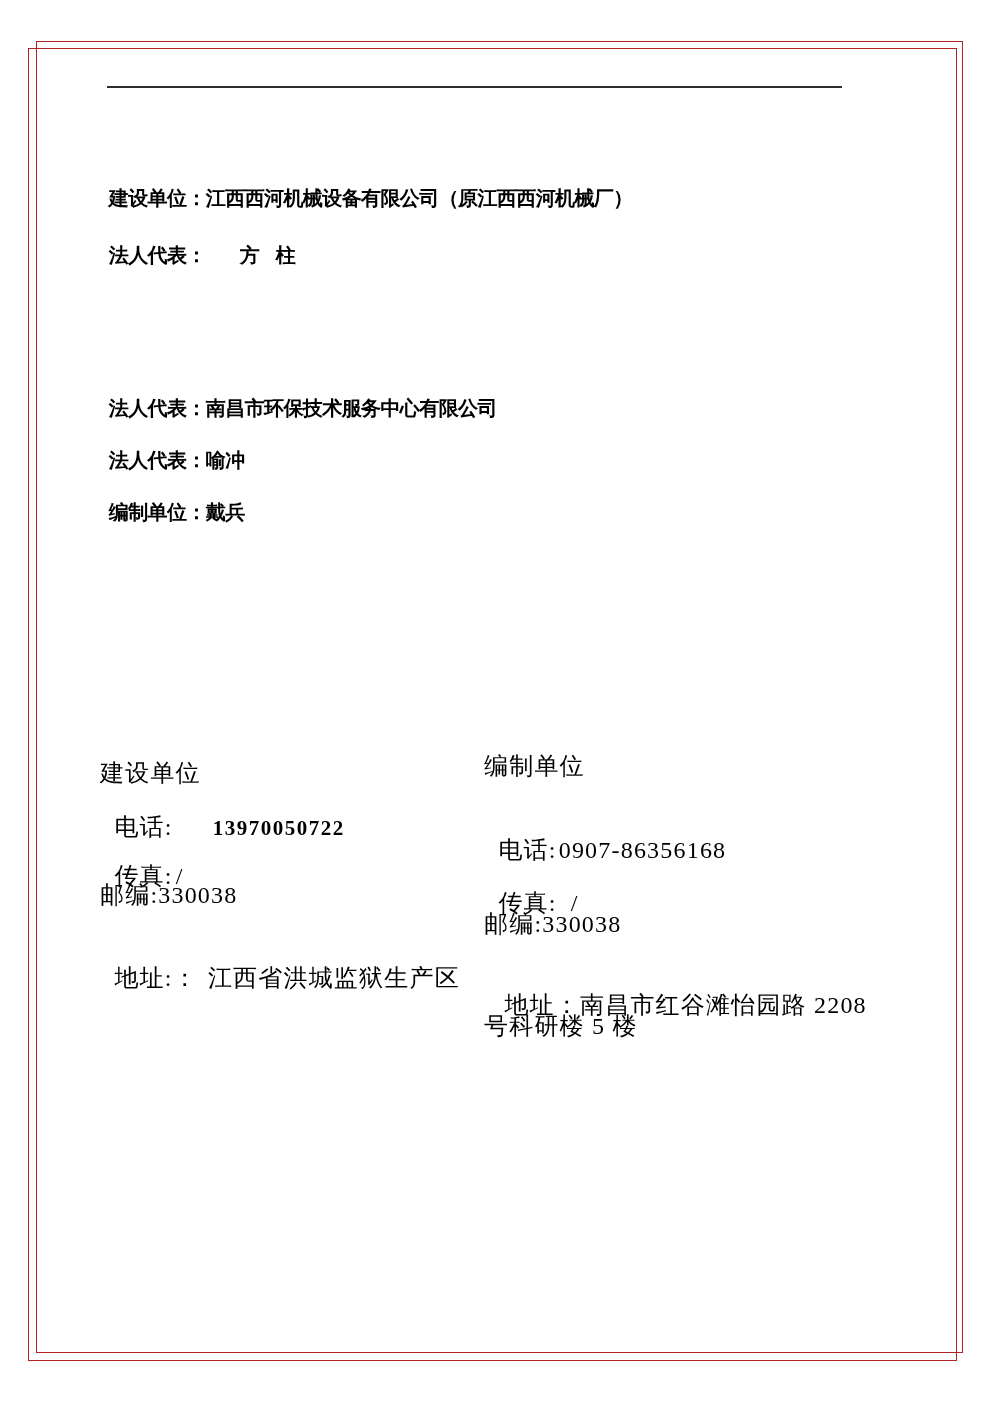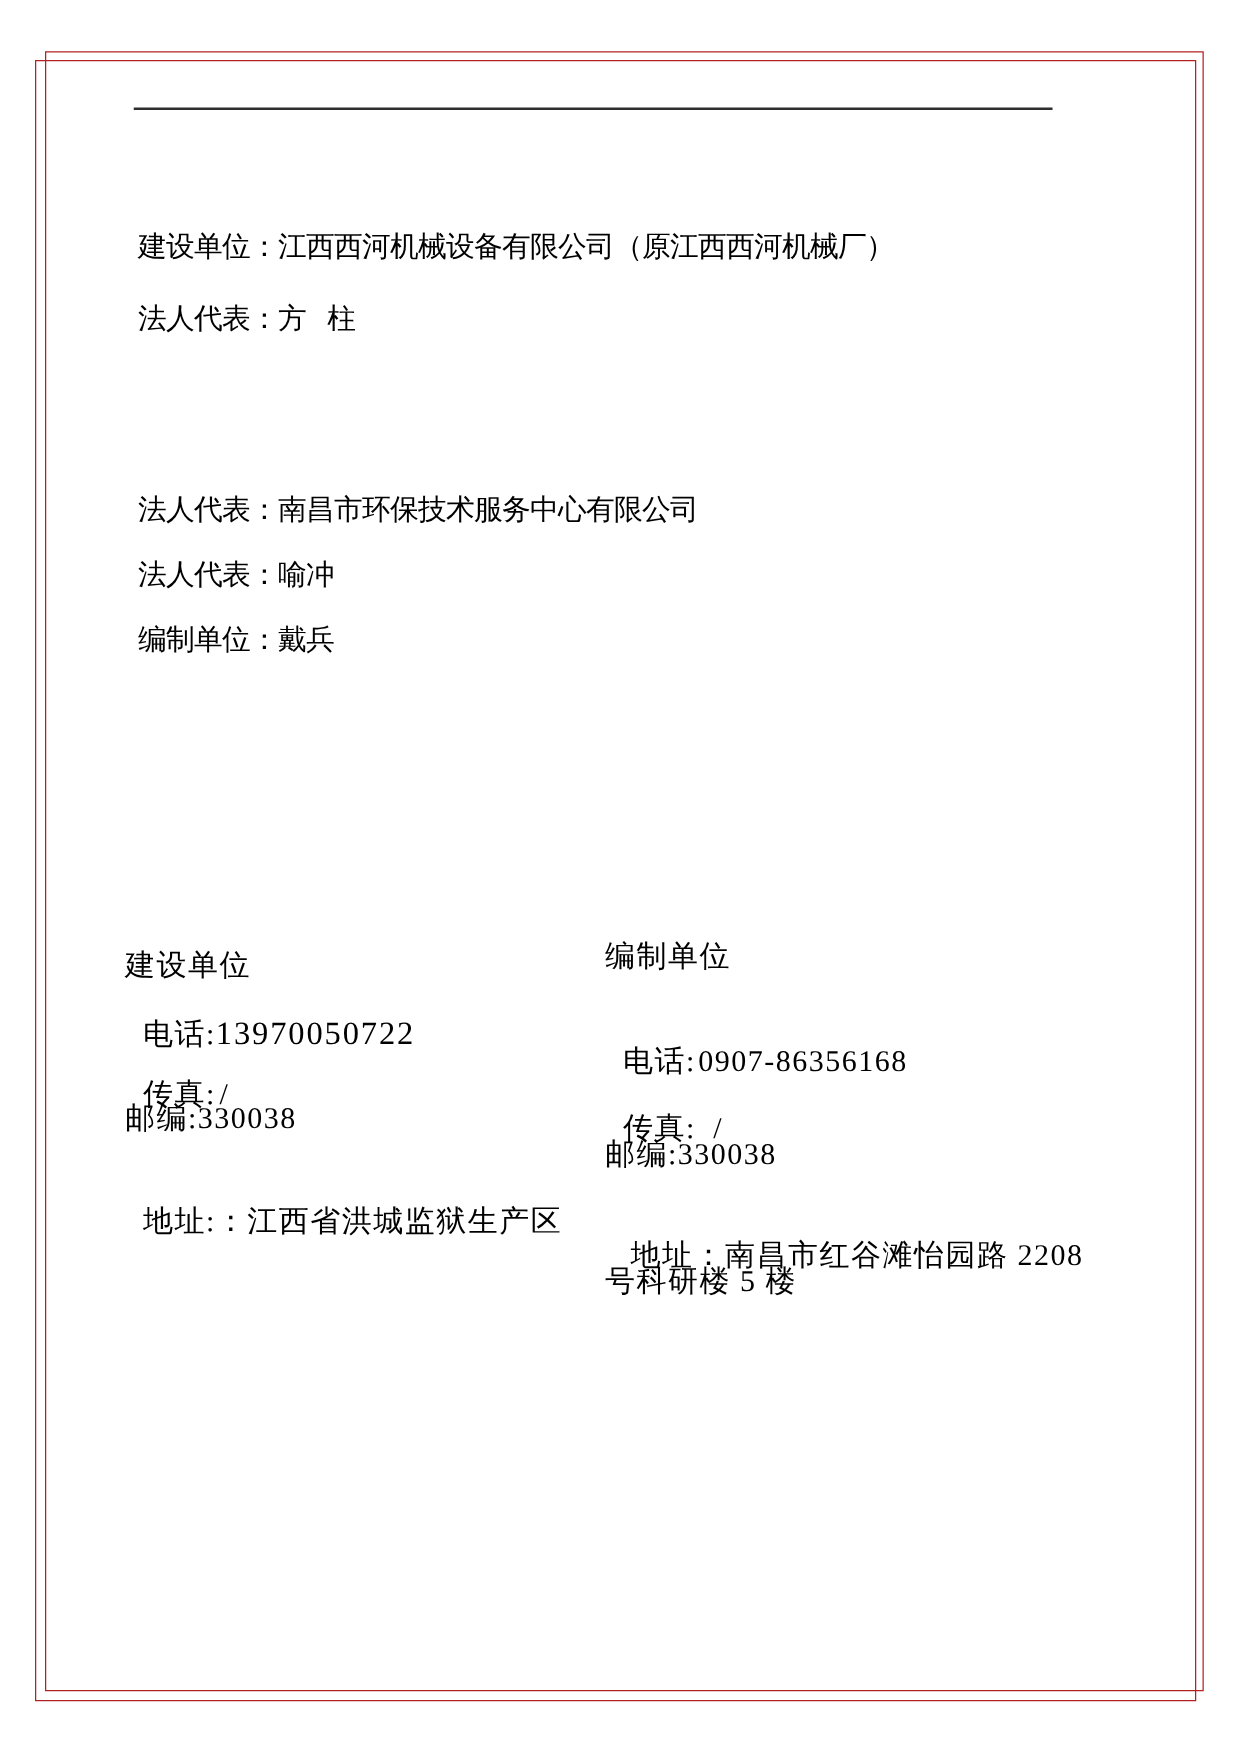--- a/index.html
+++ b/index.html
@@ -31,33 +31,33 @@
     height: 2px;
     background: var(--rule-dark, #2e2e2e);
   }
   .line {
     position: absolute;
     left: 100px;
     line-height: 30px;
     white-space: pre;
   }
   .sec {
-    font-weight: normal;
-    font-size: 23px;
+    font-weight: bold;
+    font-size: 20px;
     letter-spacing: -0.6px;
   }
   .contact {
     font-size: 24px;
     letter-spacing: 1.2px;
   }
   .col-right { left: 484px; margin-top: 36px; }
-  .rep-name { word-spacing: 12px; }
-  .v-phone-l { font-size: 26px; letter-spacing: 1.5px; }
+  .rep-name { margin-left: 34px; word-spacing: 12px; }
+  .v-phone-l { font-size: 21px; margin-left: 40px; letter-spacing: 1.5px; font-weight: bold; }
   .v-fax-l   { margin-left: 3px; }
-  .v-addr-l  { margin-left: 0; }
+  .v-addr-l  { margin-left: 10px; }
   .v-phone-r { margin-left: 2px; }
   .v-fax-r   { margin-left: 14px; }
   .row-addr-r { padding-left: 6px; }
   span { white-space: pre; }
 </style>
 </head>
 <body>
 
 <div id="frame-a" class="frame"></div>
 <div id="frame-b" class="frame"></div>

